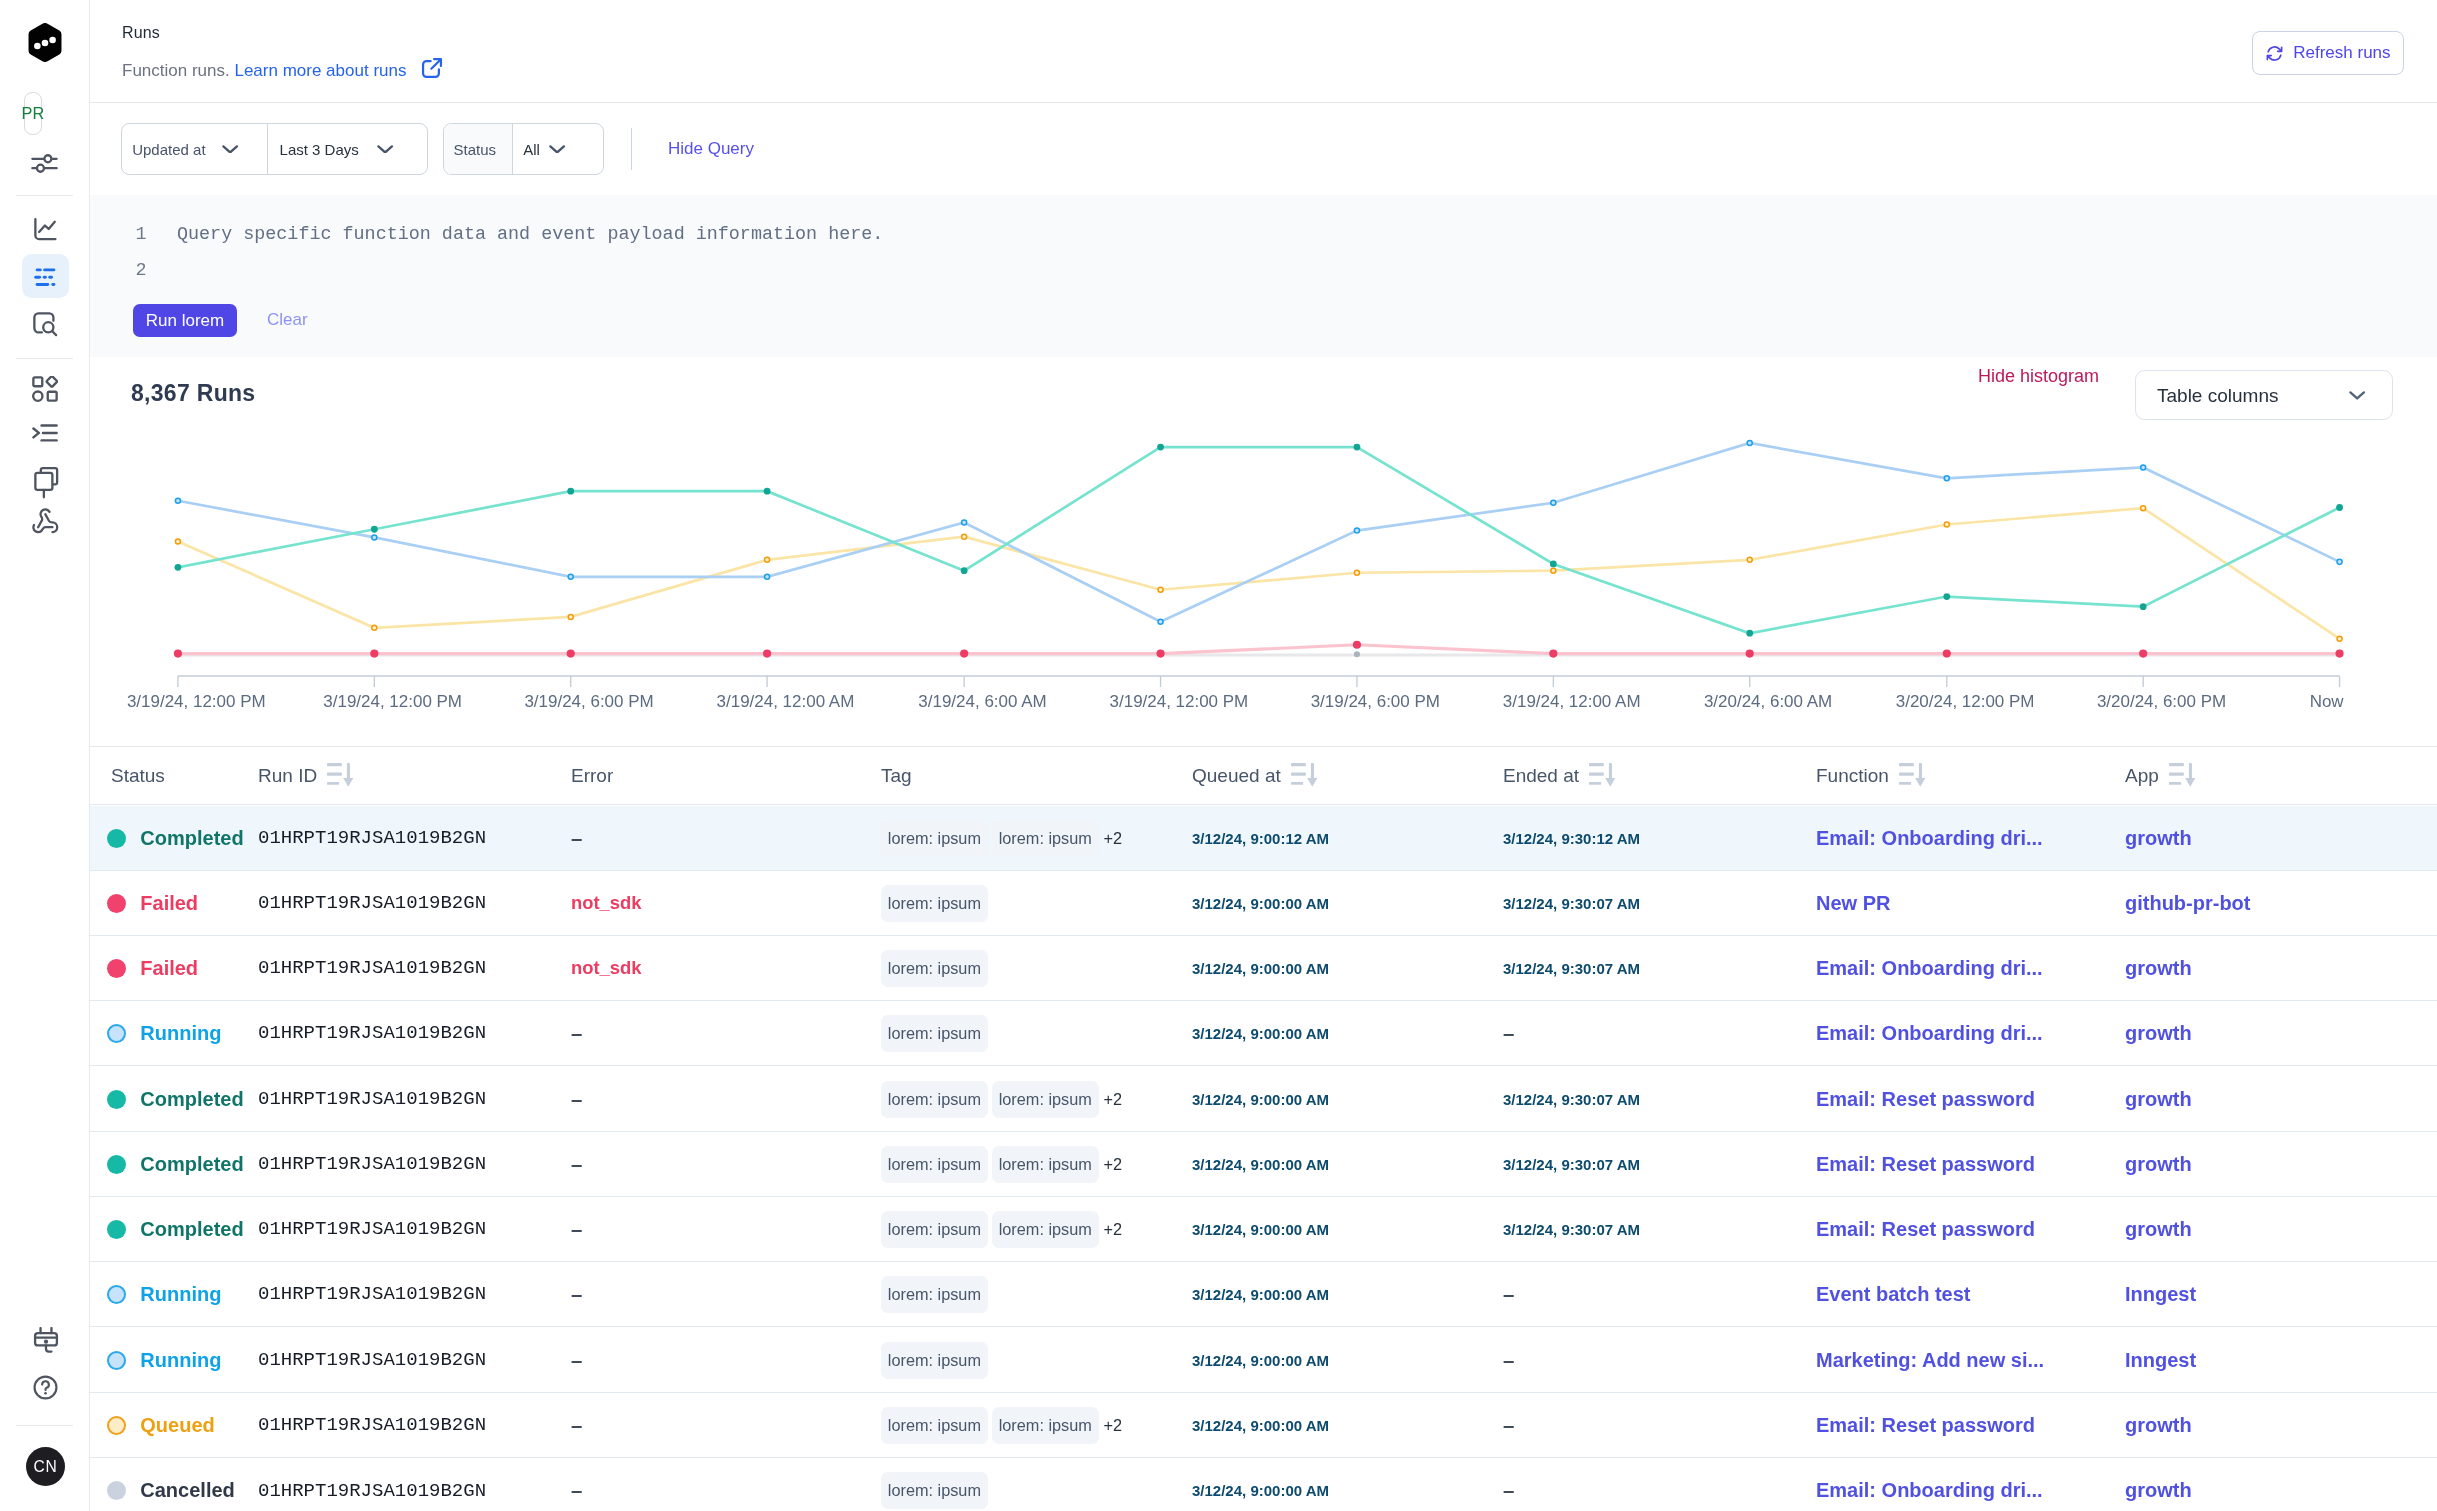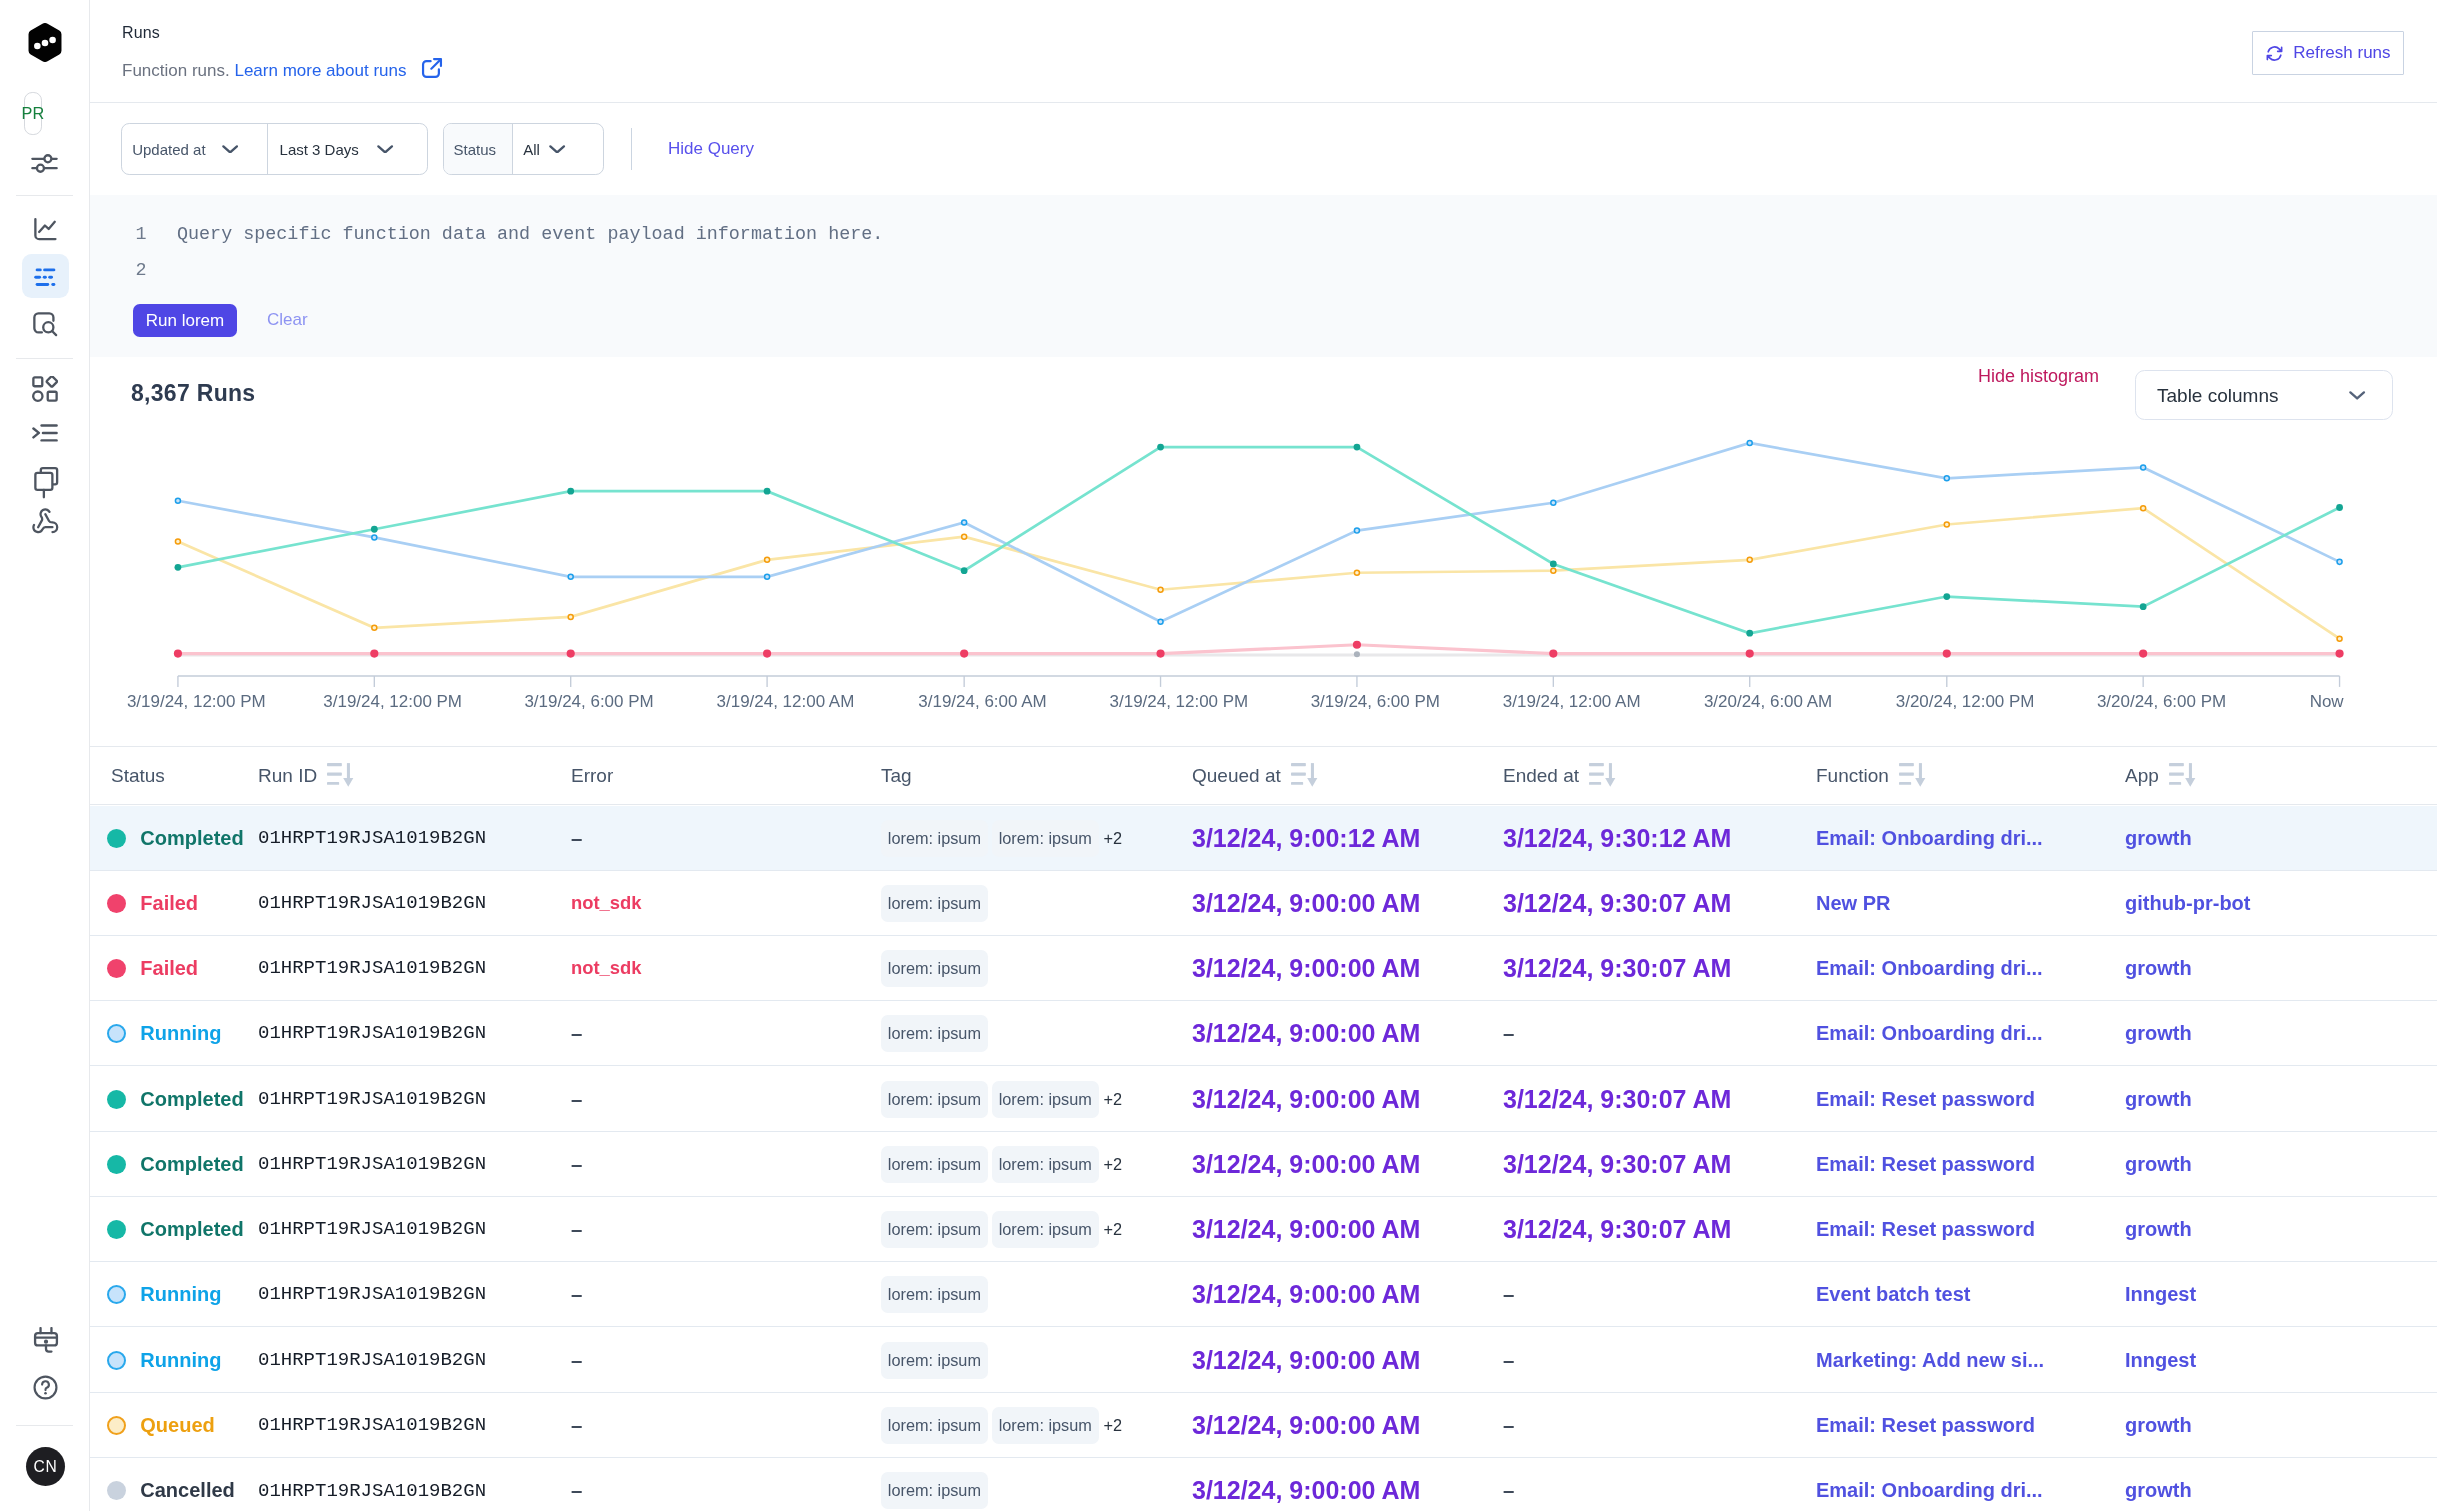--- a/index.html
+++ b/index.html
@@ -7,21 +7,21 @@
 body{position:relative}
 
 #sidebar{position:absolute;left:0;top:0;width:90px;height:1512px;background:#fff;border-right:1.4px solid #E7E9EC}
 #sidebar svg{position:absolute}
 .sdiv{position:absolute;left:16.3px;width:57px;height:0;border-top:1.4px solid #E7E9EC}
 
 #hdr-border{position:absolute;left:90px;top:102px;width:2347px;border-top:1.4px solid #E5E9EE}
 .title{position:absolute;left:122px;top:24px;font-size:16px;font-weight:500;color:#1F2937;letter-spacing:0.1px}
 .subtitle{position:absolute;left:122px;top:57px;font-size:17px;color:#6B7280}
 .subtitle a{color:#2563EB;text-decoration:none}
-#refreshbtn{position:absolute;left:2252px;top:31px;width:152px;height:44px;border:1.4px solid #C9D3E2;border-radius:1px;display:flex;align-items:center;justify-content:center;gap:8.8px;color:#4F46E5;font-size:17px;font-weight:500}
+#refreshbtn{position:absolute;left:2252px;top:31px;width:152px;height:44px;border:1.4px solid #C9D3E2;border-radius:8px;display:flex;align-items:center;justify-content:center;gap:8.8px;color:#4F46E5;font-size:17px;font-weight:500}
 
 .selbox{position:absolute;border:1.4px solid #CDD5DF;border-radius:8.2px;background:#fff;display:flex;align-items:stretch;overflow:hidden}
 .selcell{display:flex;align-items:center;font-size:15px;color:#475569}
 .chev{width:16.3px;height:8.8px}
 #hidequery{position:absolute;left:668px;top:139px;font-size:17px;color:#5850EC}
 #qsep{position:absolute;left:631px;top:128px;height:42px;border-left:1.4px solid #CBD5E1}
 
 #query{position:absolute;left:90px;top:195px;width:2347px;height:162px;background:#F8FAFC}
 .codeln{position:absolute;font-family:"Liberation Mono",monospace;font-size:18.4px;color:#626F84}
 .lnum{position:absolute;font-family:"Liberation Mono",monospace;font-size:18.4px;color:#6E7A8C;width:24.5px;text-align:right}
@@ -37,21 +37,21 @@
 .th{position:absolute;top:0;height:100%;display:flex;align-items:center;gap:10.2px;font-size:19px;font-weight:500;color:#475569}
 #thead{position:absolute;left:90px;top:746px;width:2347px;height:59px;border-top:1.4px solid #E5E9EE;border-bottom:1.4px solid #E5E9EE}
 .row{position:absolute;left:90px;width:2347px;height:65px;border-bottom:1.4px solid #E3E9F0}
 .cell{position:absolute;top:0;height:100%;display:flex;align-items:center}
 .dot{width:19px;height:19px;border-radius:50%}
 .stxt{font-size:20px;font-weight:600;margin-left:14.3px}
 .runid{font-family:"Liberation Mono",monospace;font-size:19px;color:#161D28}
 .dash{font-size:20.4px;font-weight:600;color:#3F4A5A}
 .chip{height:37px;display:flex;align-items:center;background:#F1F5F9;border-radius:6.8px;padding:0 6.8px;font-size:16.3px;color:#475569;margin-right:4.1px}
 .plus{font-size:16.3px;color:#28323E;margin-left:0.7px}
-.date{font-size:25px;font-weight:700;color:#6d28d9}
+.date{font-size:15px;font-weight:700;color:#0c4a6e}
 .lnk{font-size:20px;font-weight:600;color:#5051E0}
 
 .c1{left:17px}.c2{left:168px}.c3{left:481px}.c4{left:791px}.c5{left:1102px}.c6{left:1413px}.c7{left:1726px}.c8{left:2035px}
 .ch1{left:21px}
 </style>
 </head>
 <body>
 
 <div id="sidebar">
   <div class="sdiv" style="top:195px"></div>

